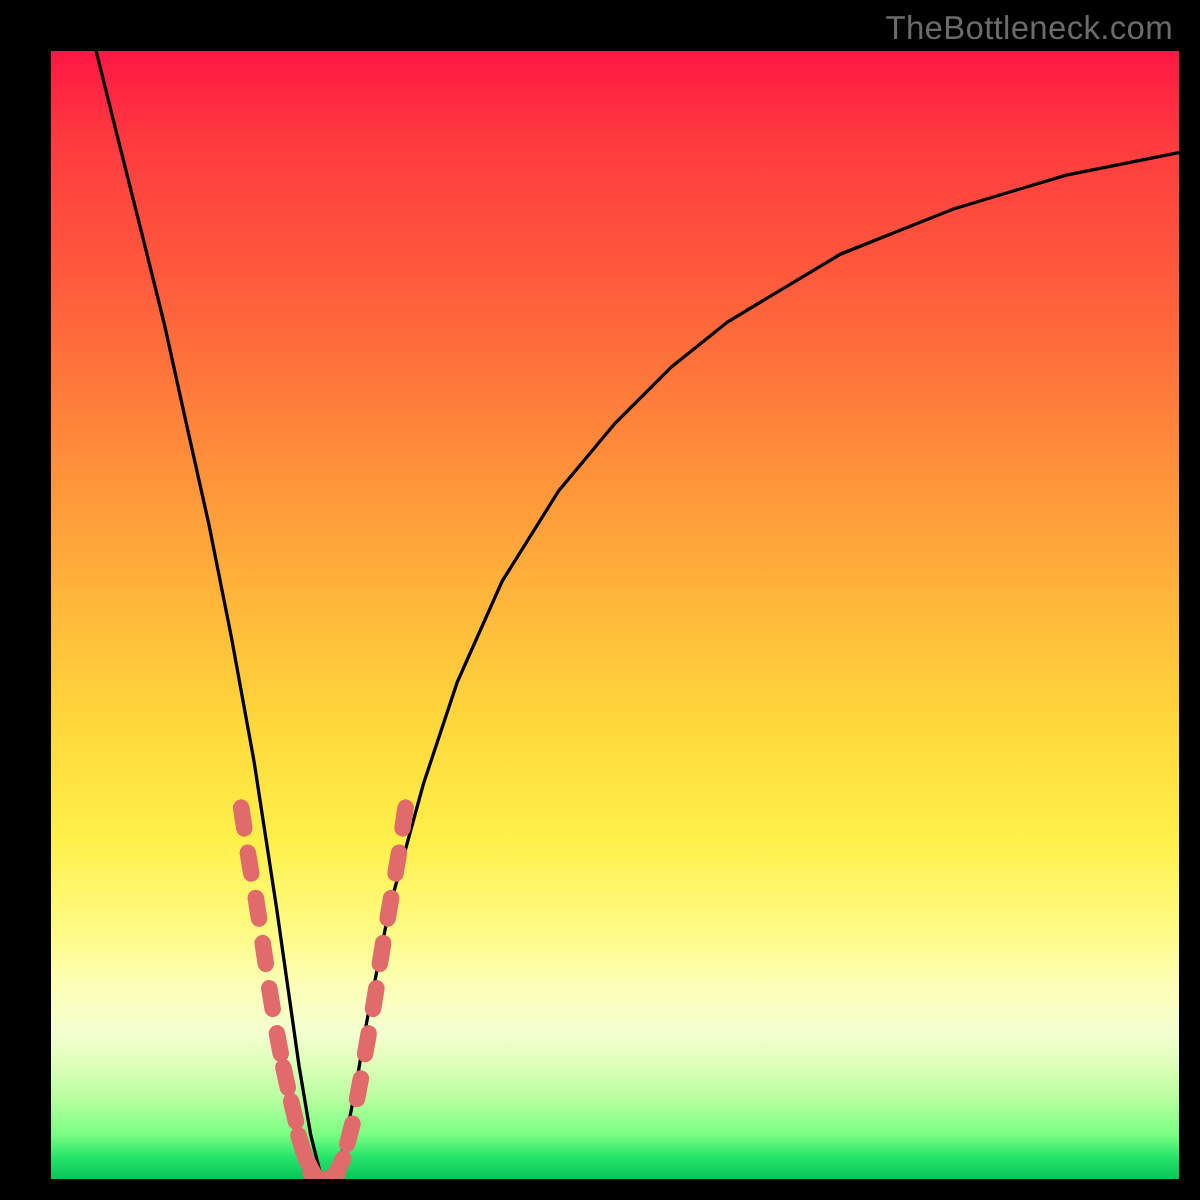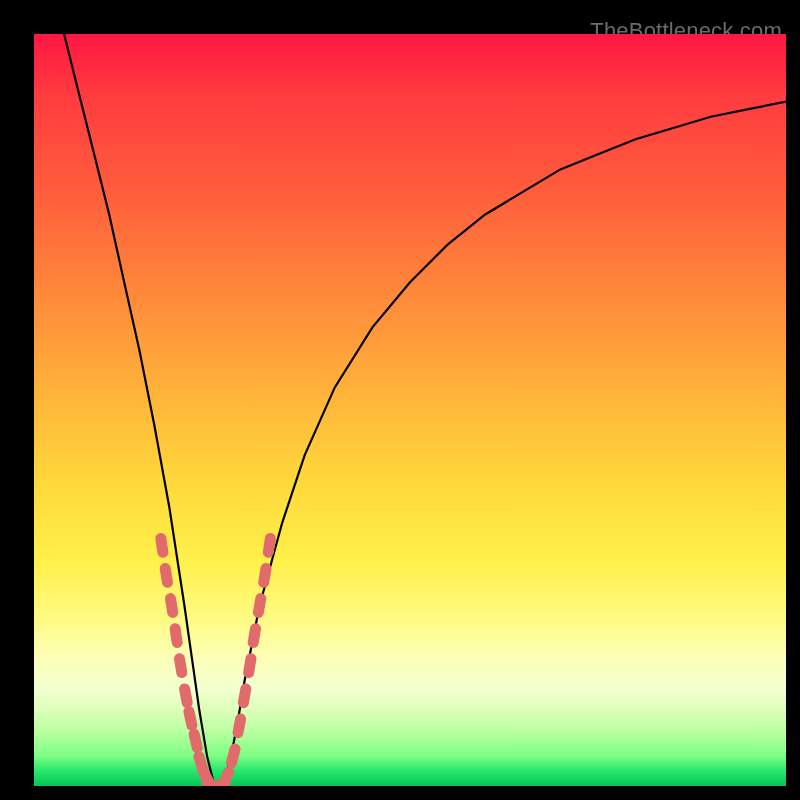--- a/index.html
+++ b/index.html
@@ -38,21 +38,21 @@
       #f4ffd0 87%,
       #dcffb8 90%,
       #b6ff9e 93%,
       #7cff84 96%,
       #28e66b 98%,
       #05c558 100%
     );
   }
   .watermark {
     position: absolute;
-    top: 18px;
+    top: 6px;
     right: 18px;
     font-size: 22px;
     font-weight: 500;
     color: #6b6b6b;
     letter-spacing: 0.2px;
     user-select: none;
   }
   svg.curve {
     position: absolute;
     left: 0;

